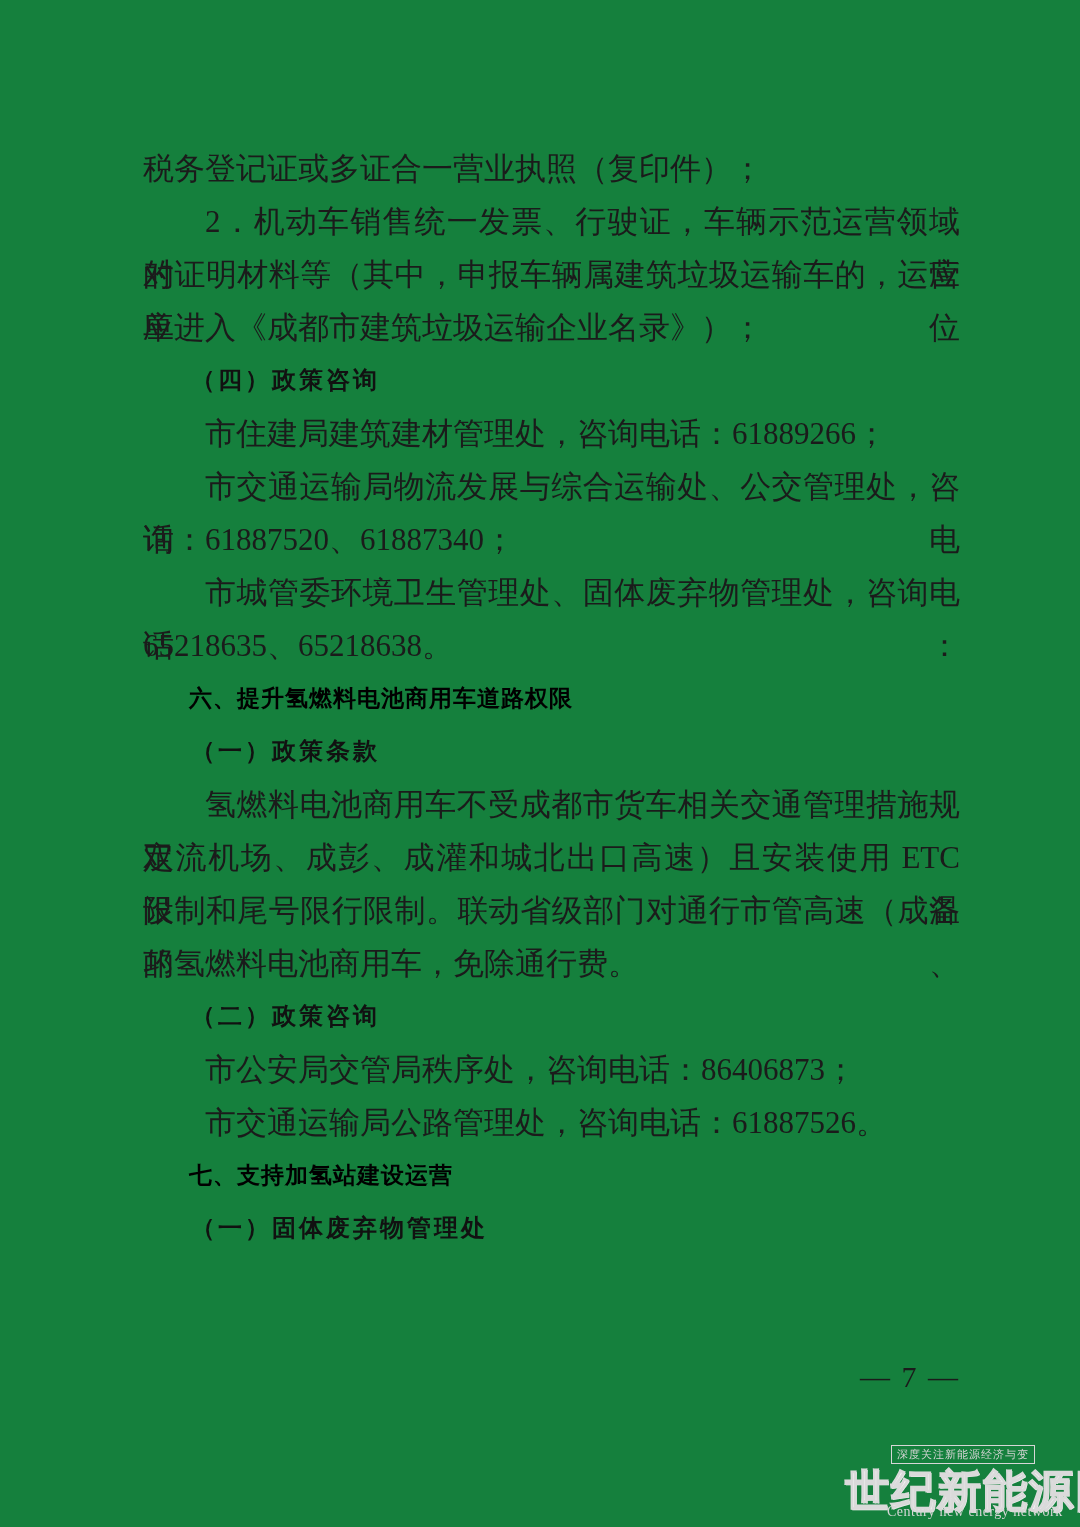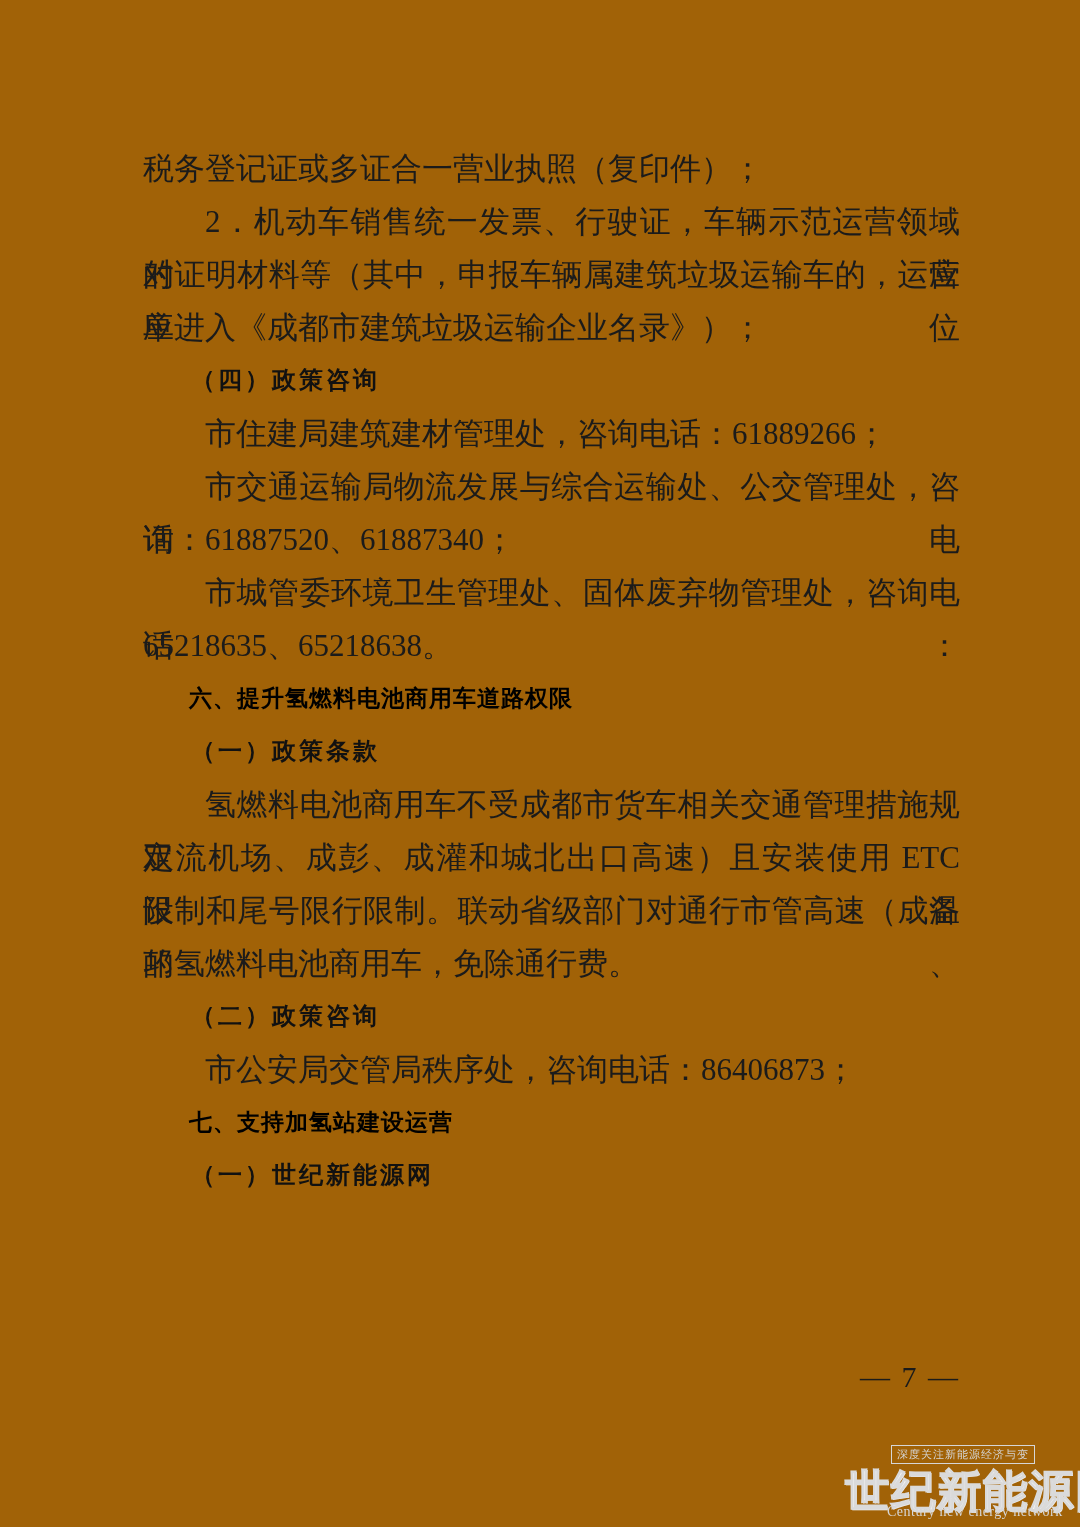--- a/index.html
+++ b/index.html
@@ -1,21 +1,21 @@
 <!DOCTYPE html>
 <html><head>
 <meta charset="utf-8">
 <style>
   html, body { margin: 0; padding: 0; background: #9a9a9a; }
   .page {
     position: relative;
     width: 1080px;
     height: 1527px;
     margin: 0 auto;
-    background: #a16207;
+    background: #15803d;
     overflow: hidden;
     font-family: "Liberation Serif", "DejaVu Serif", serif;
   }
   .content {
     position: absolute;
     left: 143px;
     top: 142px;
     width: 817px;
   }
   .line {
@@ -108,22 +108,23 @@
     <div class="line indent fill">市城管委环境卫生管理处、固体废弃物管理处，咨询电话：</div>
     <div class="line">65218635、65218638。</div>
     <div class="line indent h1">六、提升氢燃料电池商用车道路权限</div>
     <div class="line indent h2">（一）政策条款</div>
     <div class="line indent fill">氢燃料电池商用车不受成都市货车相关交通管理措施规定</div>
     <div class="line fill">双流机场、成彭、成灌和城北出口高速）且安装使用 ETC 设备</div>
     <div class="line fill">限制和尾号限行限制。联动省级部门对通行市管高速（成温邛、</div>
     <div class="line">的氢燃料电池商用车，免除通行费。</div>
     <div class="line indent h2">（二）政策咨询</div>
     <div class="line indent">市公安局交管局秩序处，咨询电话：86406873；</div>
+    <div class="line indent">市交通运输局公路管理处，咨询电话：61887526。</div>
     <div class="line indent h1">七、支持加氢站建设运营</div>
-    <div class="line indent h2">（一）世纪新能源网</div>
+    <div class="line indent h2">（一）固体废弃物管理处</div>
   </div>
 
   <div class="page-number">— 7 —</div>
 
   <div class="wm-tagline">深度关注新能源经济与变革</div>
   <div class="wm-brand">世纪新能源网</div>
   <div class="wm-en">Century new energy network</div>
 </div>
 
 </body></html>

